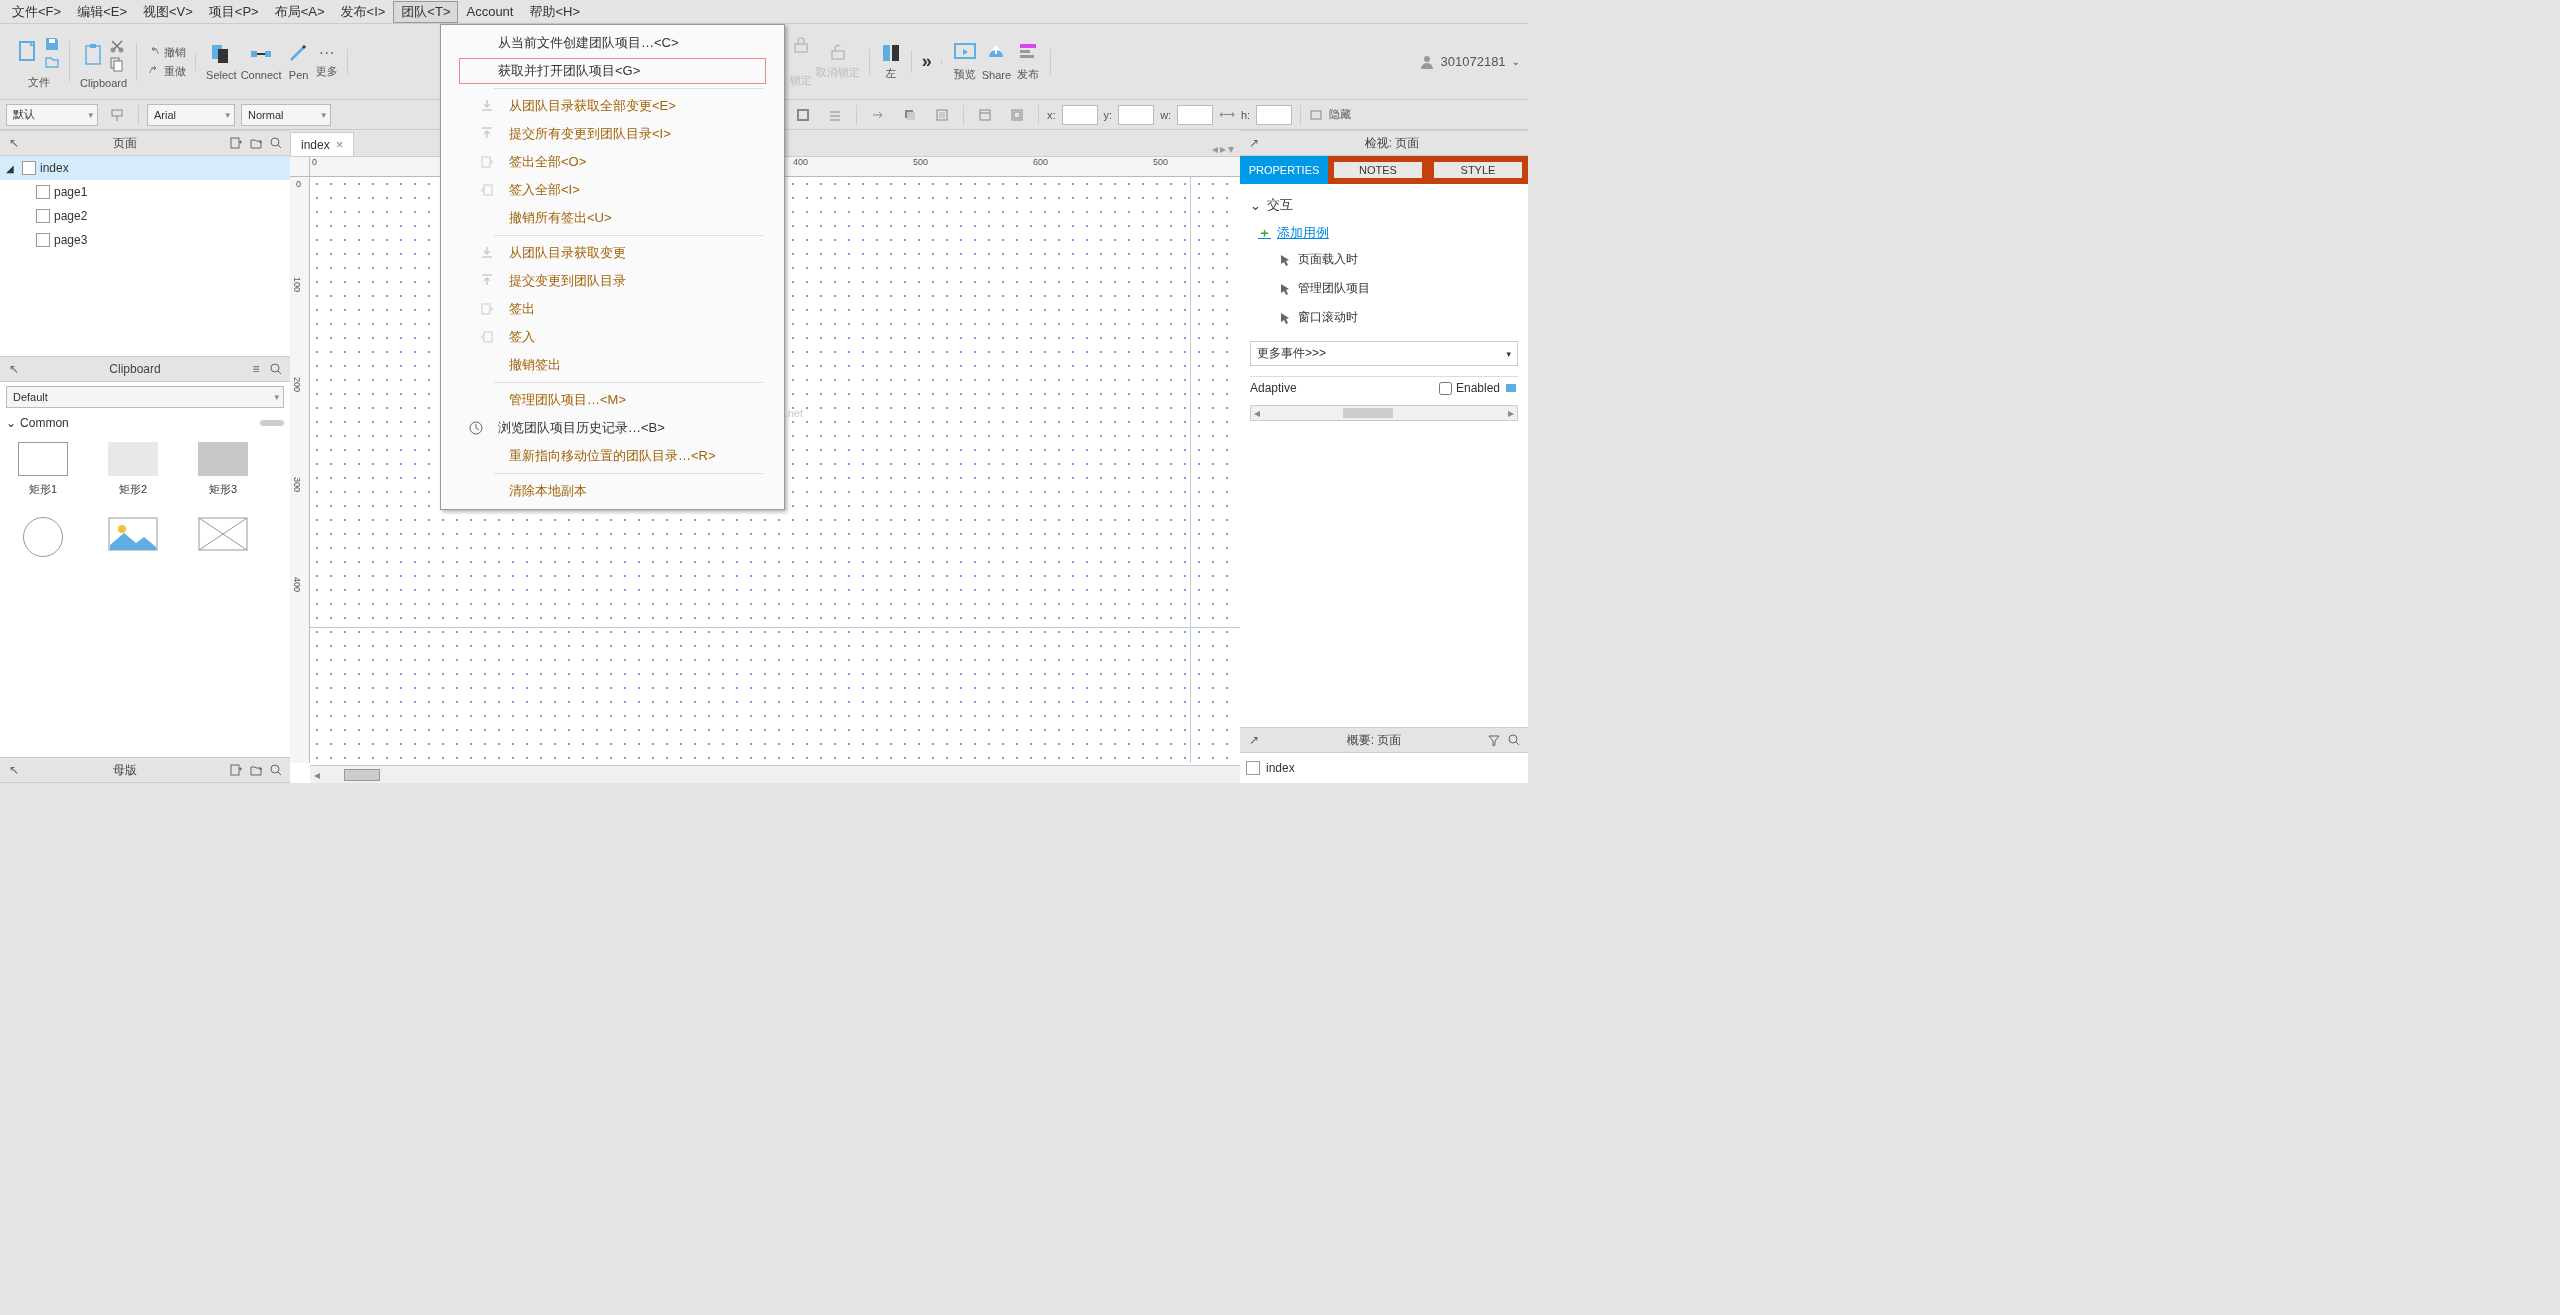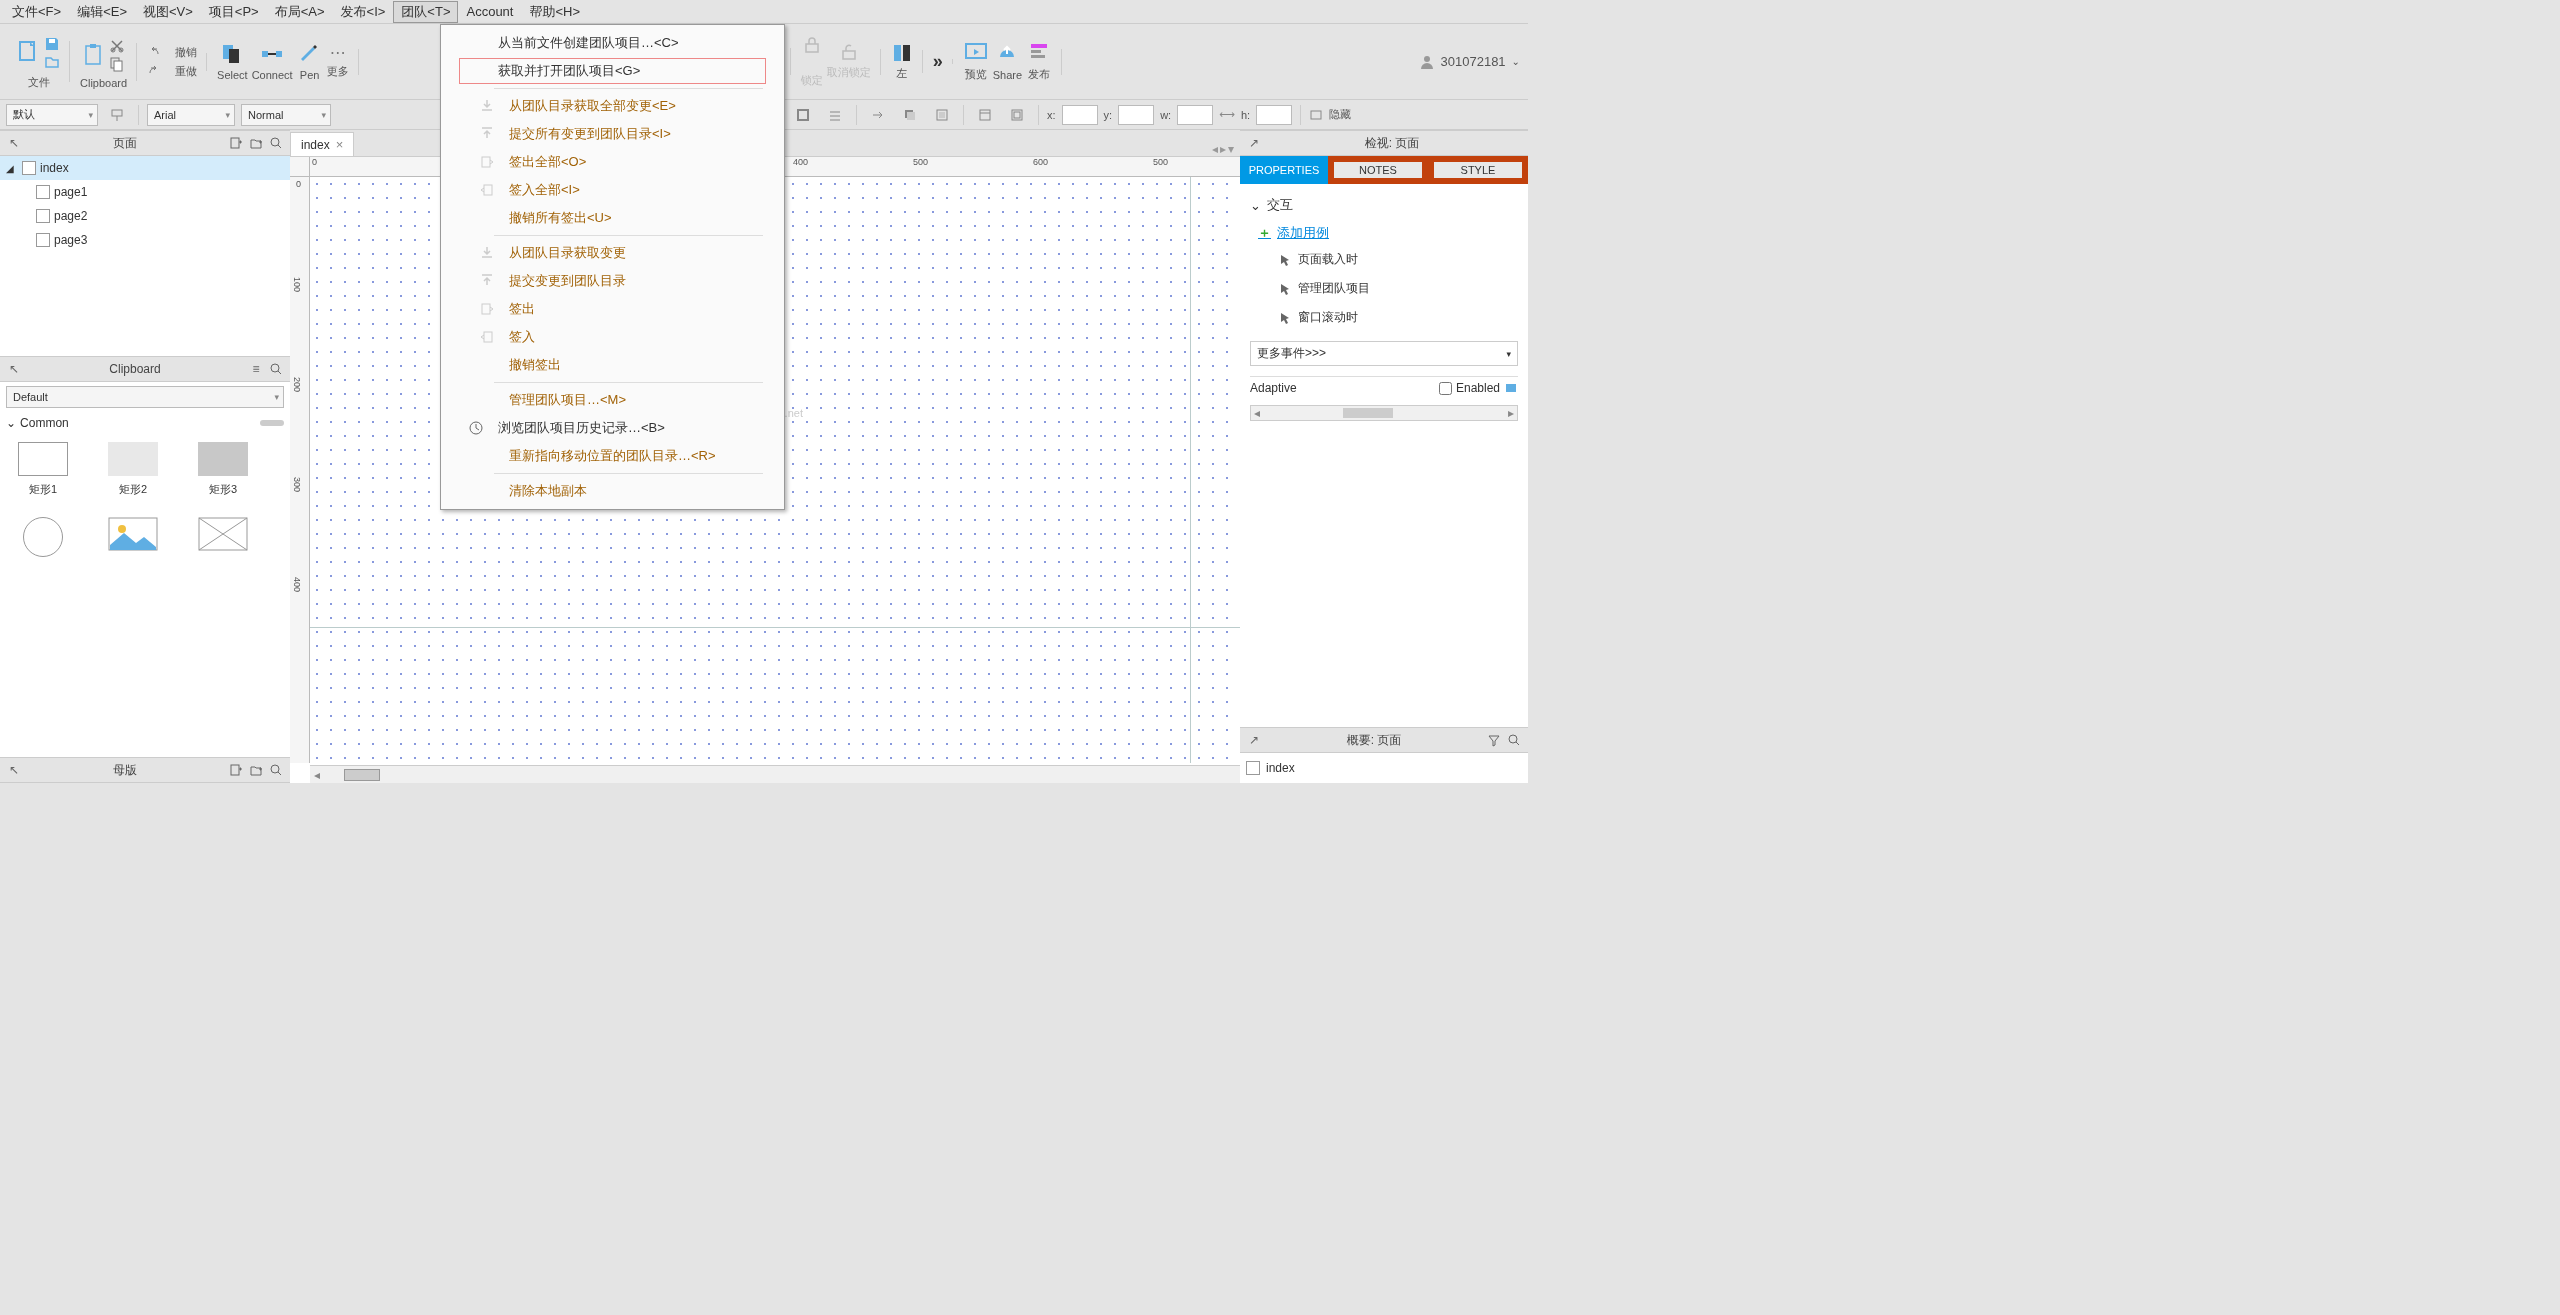--- a/index.html
+++ b/index.html
@@ -11,21 +11,21 @@
 .menubar-item.active { background: #dadada; border: 1px solid #999; padding: 1px 7px; }
 
 
 .toolbar { height: 76px; background: #e4e4e4; display: flex; align-items: center; padding: 0 8px; border-bottom: 1px solid #ccc; }
 .tool-group { display: flex; flex-direction: column; align-items: center; padding: 0 10px; position: relative; }
 .tool-group::after { content: ''; position: absolute; right: 0; top: 8px; bottom: 8px; width: 1px; background: #ccc; }
 .tool-group:last-child::after { display: none; }
 .tool-icons { display: flex; gap: 4px; align-items: center; margin-bottom: 2px; height: 40px; }
 .tool-label { font-size: 11px; color: #555; }
 .tool-col { display: flex; flex-direction: column; gap: 2px; }
-.tool-small { display: flex; align-items: center; gap: 14px; font-size: 11px; color: #555; }
+.tool-small { display: flex; align-items: center; gap: 3px; font-size: 11px; color: #555; }
 .account-label { margin-left: auto; font-size: 13px; color: #555; display: flex; align-items: center; gap: 6px; }
 
 
 .formatbar { height: 30px; background: #e4e4e4; display: flex; align-items: center; padding: 0 6px; gap: 6px; border-bottom: 1px solid #ccc; }
 .fb-select { height: 22px; border: 1px solid #bbb; background: #f5f5f5; padding: 0 20px 0 6px; font-size: 11px; display: flex; align-items: center; position: relative; }
 .fb-select::after { content: '▾'; position: absolute; right: 4px; font-size: 9px; color: #888; }
 .fb-btn { width: 26px; height: 22px; border: 1px solid transparent; display: flex; align-items: center; justify-content: center; }
 .fb-btn.active { background: #cde8fb; border: 1px solid #7ac; }
 .fb-sep { width: 1px; height: 20px; background: #ccc; margin: 0 2px; }
 .fb-input { width: 36px; height: 20px; border: 1px solid #bbb; background: #fff; font-size: 11px; padding: 0 2px; }

